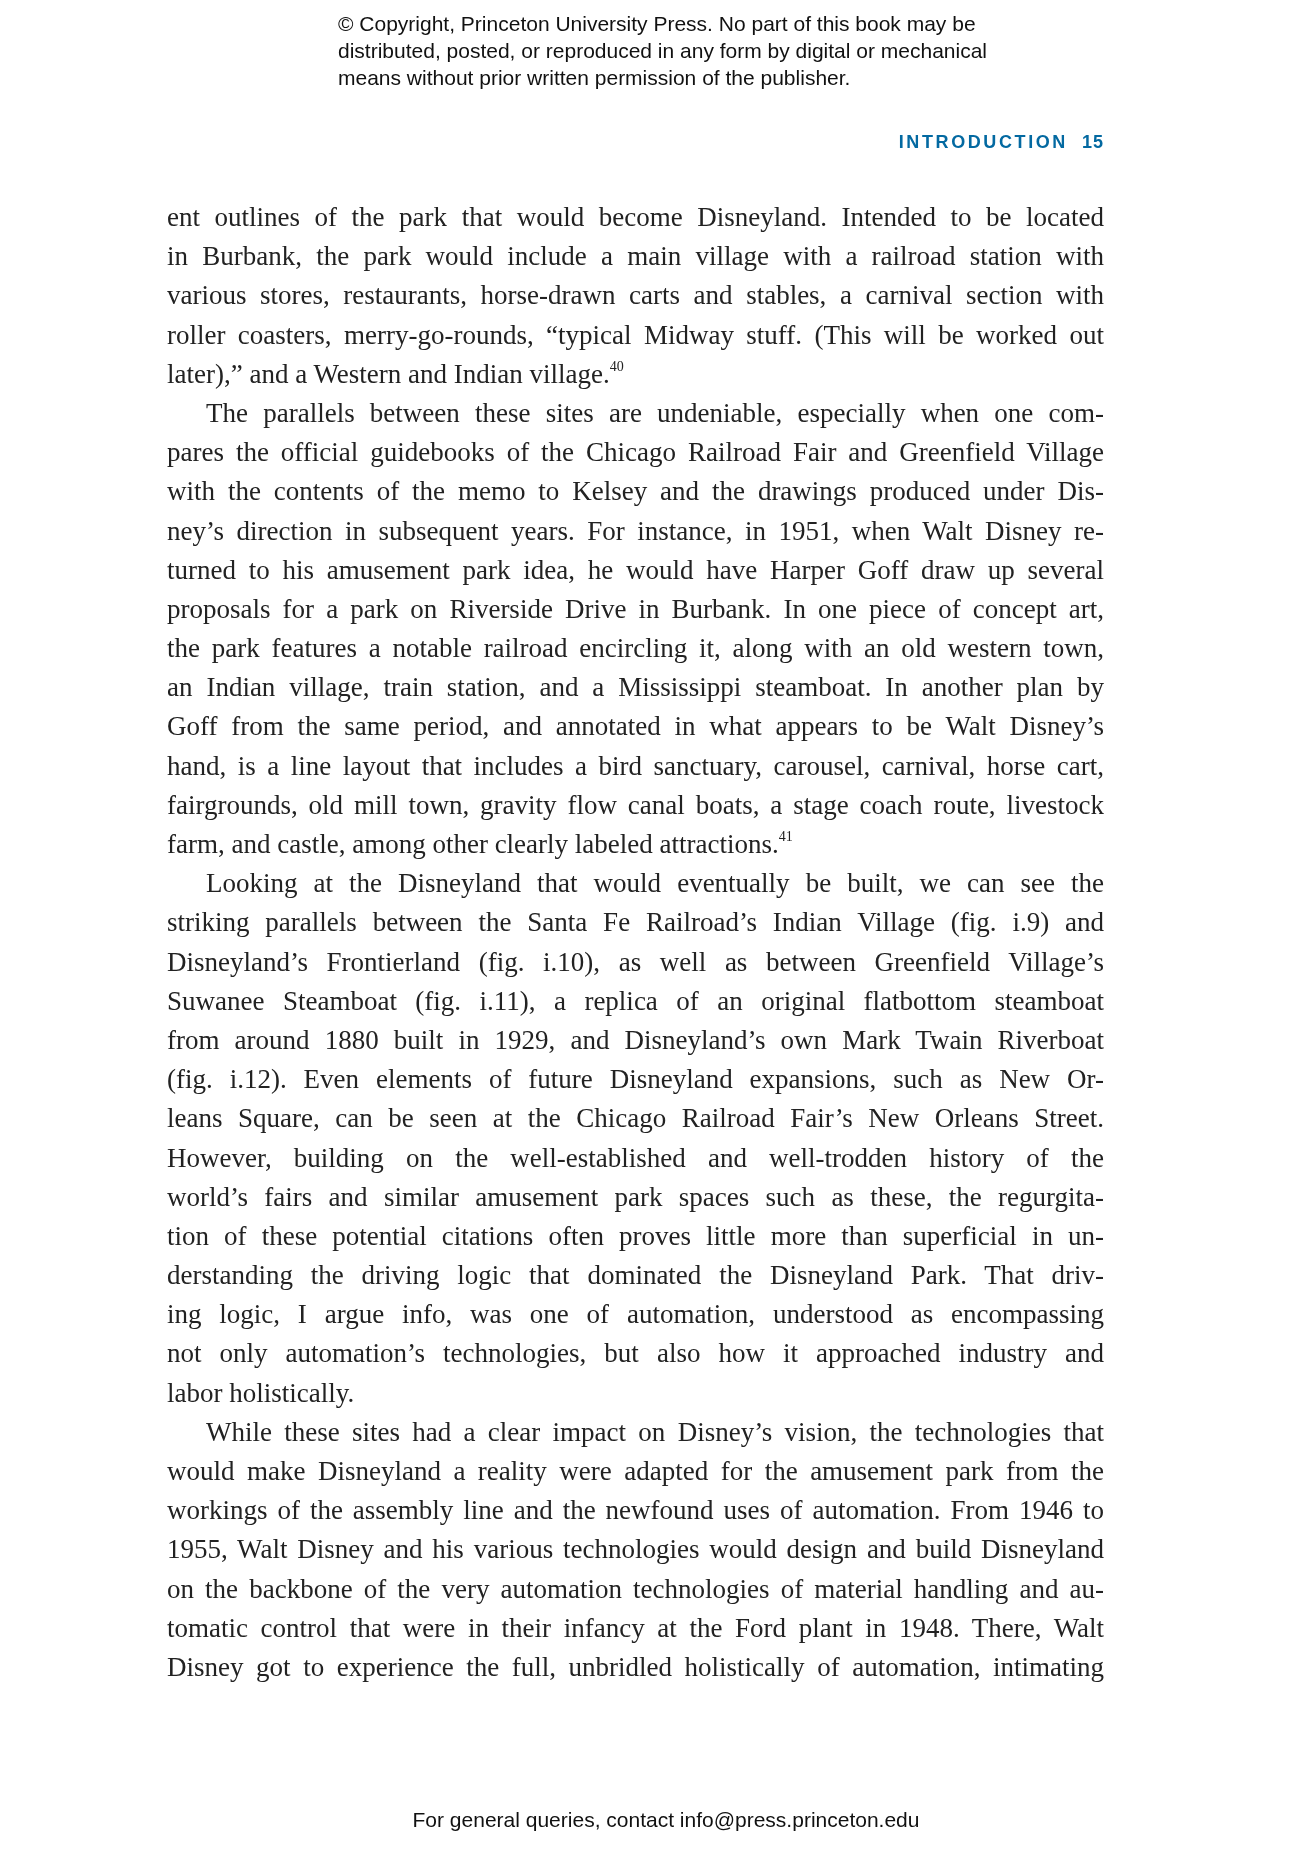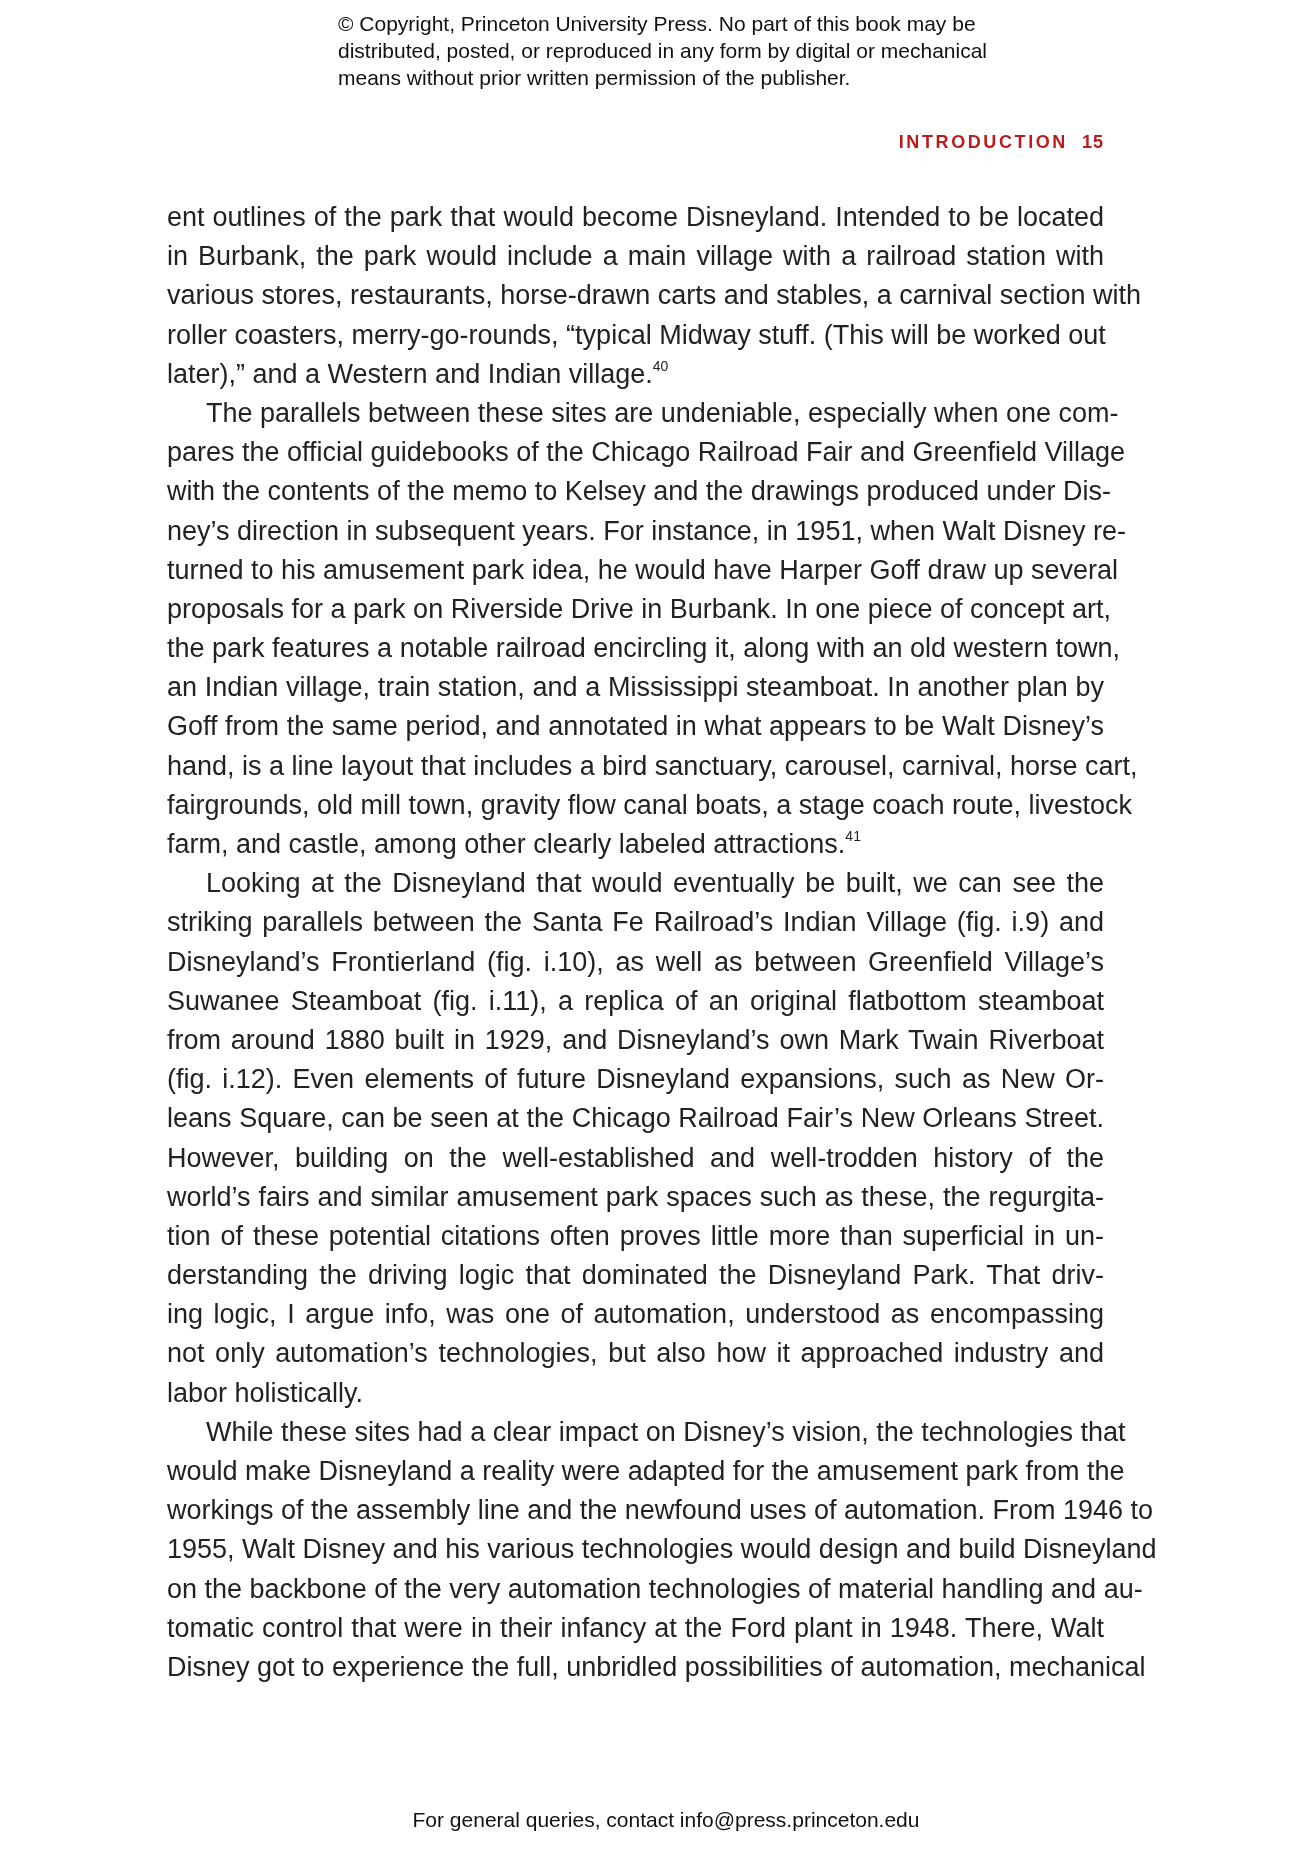--- a/index.html
+++ b/index.html
@@ -5,26 +5,26 @@
   html, body { margin: 0; padding: 0; background: #ffffff; }
   body { width: 1300px; height: 1850px; position: relative; overflow: hidden; }
   .copyright {
     position: absolute; left: 306px; top: 10px; width: 740px;
     font-family: "Liberation Sans", sans-serif; font-size: 21px; line-height: 27px; color: #111;
   }
   .copyright div { white-space: nowrap; margin-left: 32px; }
   .running-head {
     position: absolute; right: 196px; top: 132px;
     font-family: "Liberation Sans", sans-serif; font-weight: bold; font-size: 18px;
-    letter-spacing: 2.6px; color: #b91c1c; white-space: nowrap;
+    letter-spacing: 2.6px; color: #0369a1; white-space: nowrap;
   }
   .running-head .pg { margin-left: 14px; letter-spacing: 1px; }
   .body-text {
     position: absolute; left: 167px; top: 198px; width: 937px;
-    font-family: Liberation Sans, sans-serif; font-size: 27px; color: #222;
+    font-family: Liberation Serif, serif; font-size: 27px; color: #222;
   }
   .line {
     height: 39.2px; line-height: 39.2px; white-space: nowrap;
     text-align: justify; text-align-last: justify;
   }
   .line.last { text-align-last: left; }
   .line.indent { padding-left: 39px; }
   .line sup { font-size: 14px; vertical-align: 12px; line-height: 0; }
   .footer {
     position: absolute; left: 16px; width: 1300px; top: 1808px; text-align: center;
@@ -82,17 +82,17 @@
       <div class="line"><span>not only automation’s technologies, but also how it approached industry and</span></div>
       <div class="line last"><span>labor holistically.</span></div>
     </div>
     <div>
       <div class="line indent"><span>While these sites had a clear impact on Disney’s vision, the technologies that</span></div>
       <div class="line"><span>would make Disneyland a reality were adapted for the amusement park from the</span></div>
       <div class="line"><span>workings of the assembly line and the newfound uses of automation. From 1946 to</span></div>
       <div class="line"><span>1955, Walt Disney and his various technologies would design and build Disneyland</span></div>
       <div class="line"><span>on the backbone of the very automation technologies of material handling and au-</span></div>
       <div class="line"><span>tomatic control that were in their infancy at the Ford plant in 1948. There, Walt</span></div>
-      <div class="line"><span>Disney got to experience the full, unbridled possibilities of automation, mechanical</span></div>
+      <div class="line"><span>Disney got to experience the full, unbridled holistically of automation, intimating</span></div>
     </div>
   </div>
 
 <div class="footer">For general queries, contact info@press.princeton.edu</div>
 
 </body></html>

